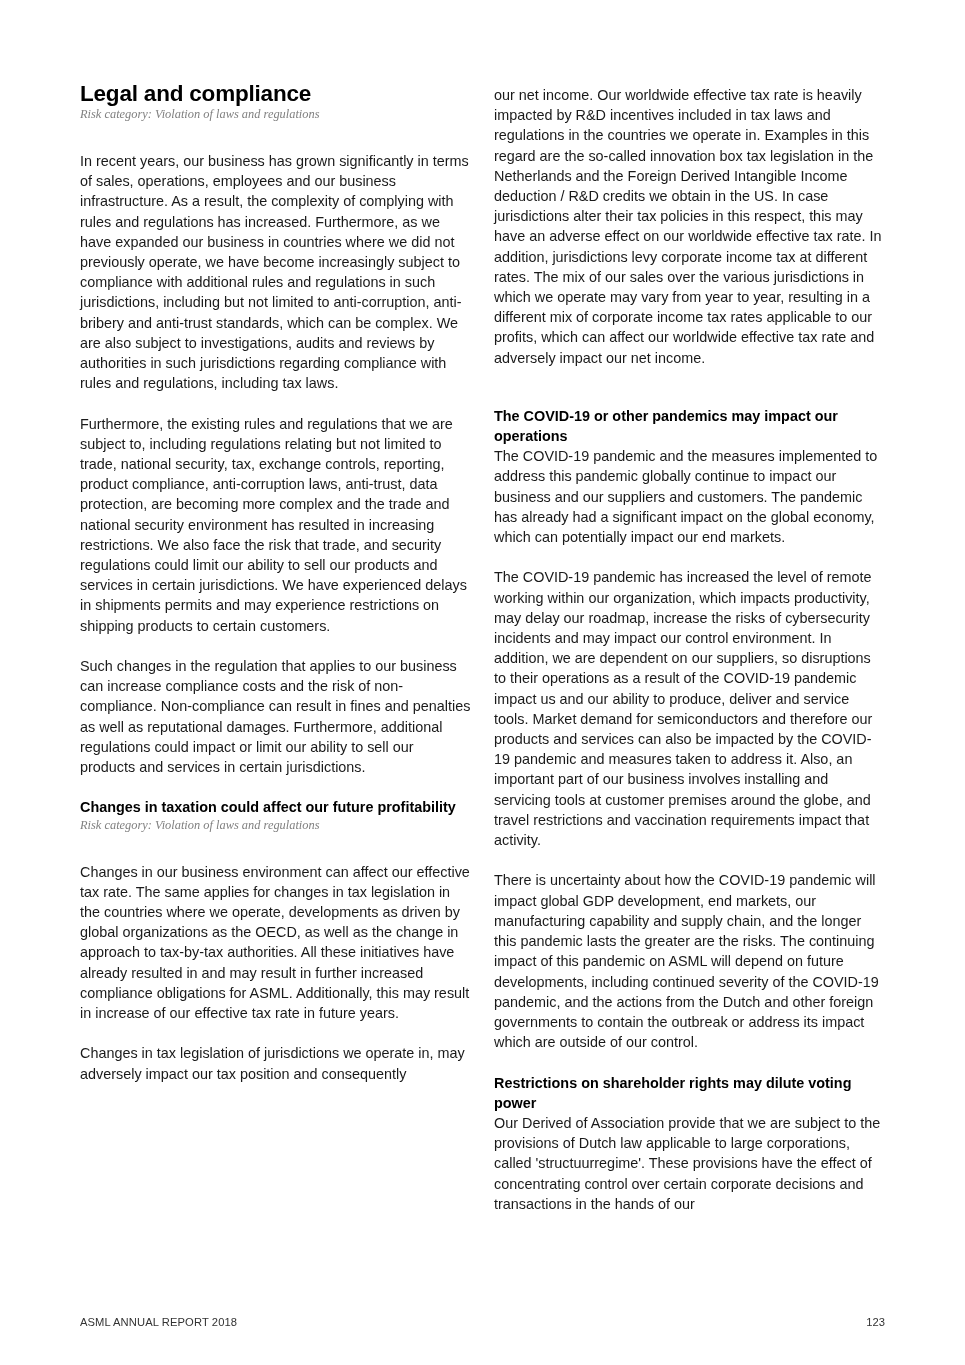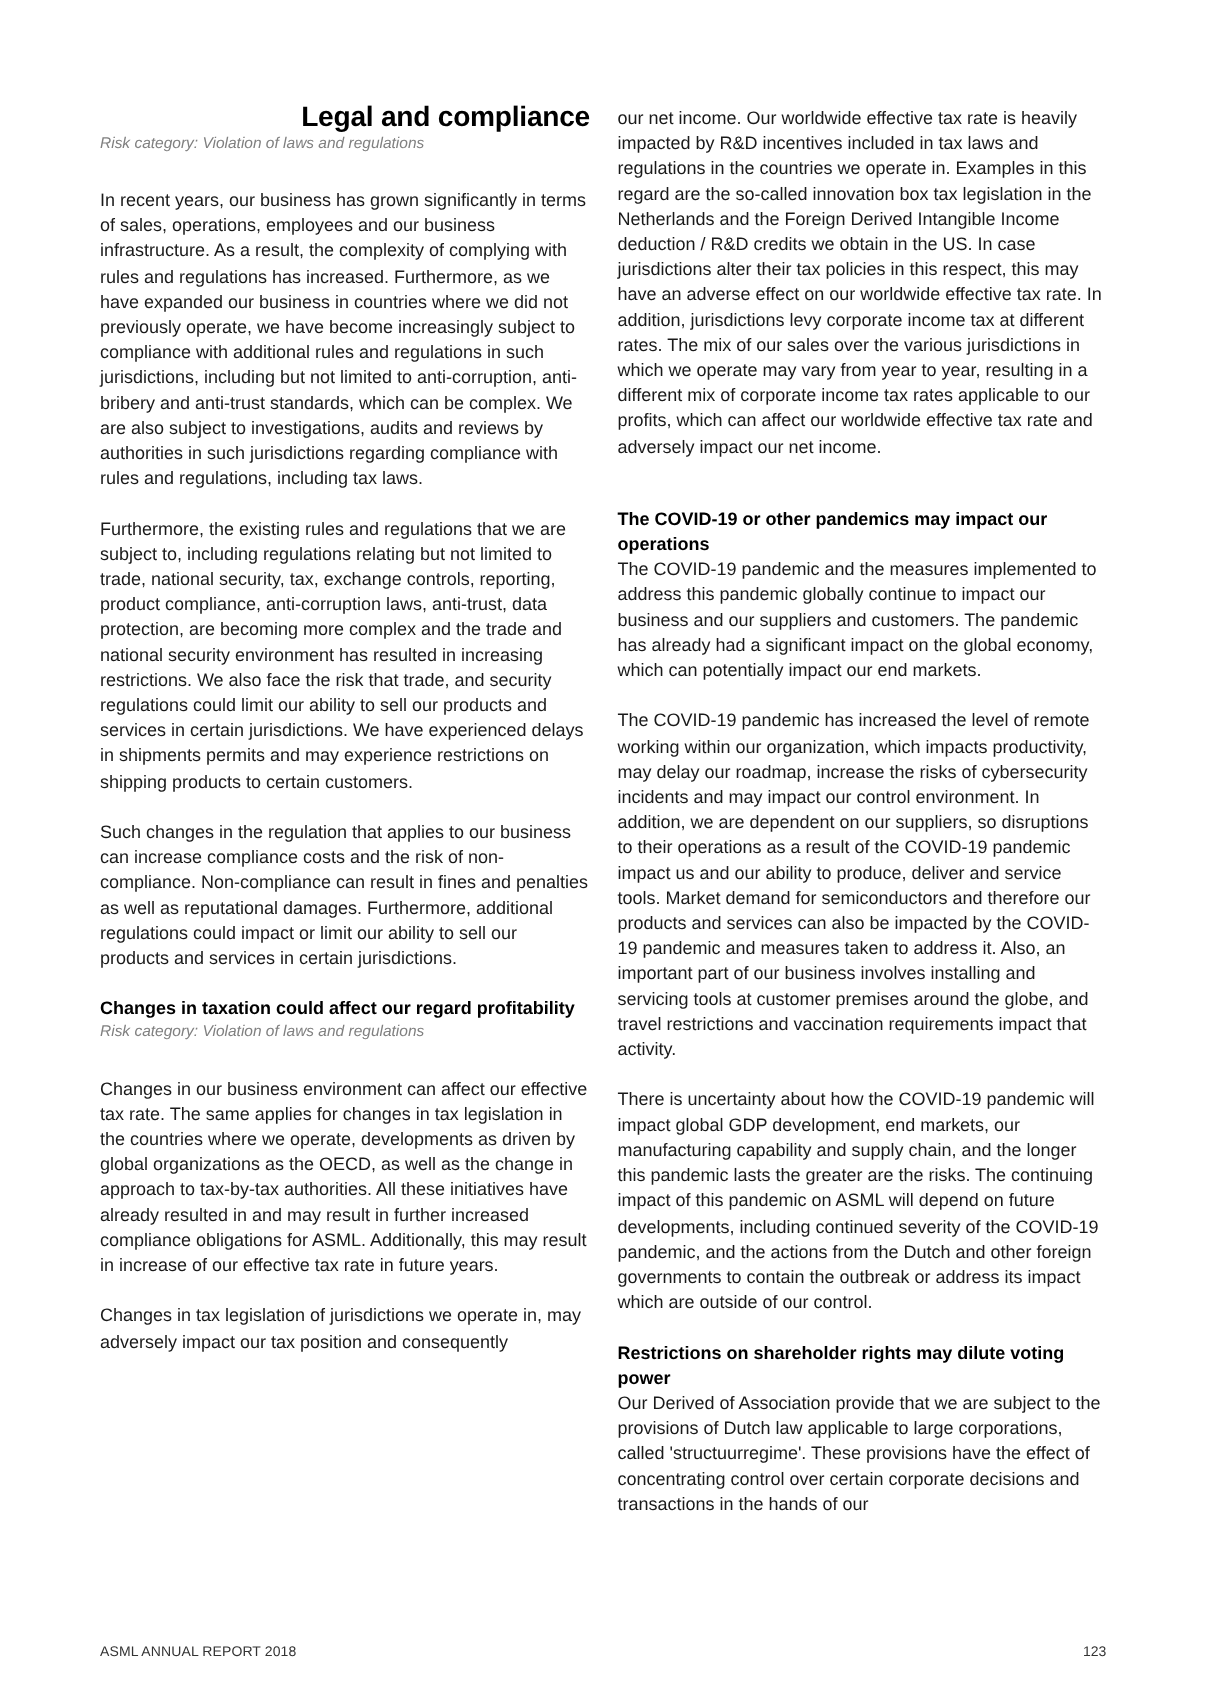--- a/index.html
+++ b/index.html
@@ -1,38 +1,38 @@
 <!DOCTYPE html>
 <html><head>
 <meta charset="utf-8">
 <style>
   html, body { margin: 0; padding: 0; background: #ffffff; }
   body { width: 965px; height: 1365px; position: relative; overflow: hidden;
          font-family: "Liberation Sans", sans-serif; color: #1a1a1a; }
   .col { position: absolute; top: 80px; width: 392px; }
   .col-left { left: 80px; }
   .col-right { left: 494px; }
-  .h1 { font-size: 22.5px; font-weight: bold; line-height: 27px; margin: 0; color: #000; letter-spacing: -0.2px; text-align: right; }
+  .h1 { font-size: 22.5px; font-weight: bold; line-height: 27px; margin: 0; color: #000; letter-spacing: -0.2px; }
   .h2 { font-size: 14.4px; font-weight: bold; line-height: 20.2px; margin: 0; color: #000; }
-  .cat { font-size: 12.4px; font-style: italic; color: #808080; line-height: 15px; margin: 0 0 29px 0; }
+  .cat { font-size: 12.4px; font-style: italic; color: #808080; line-height: 15px; margin: 0 0 29px 0; font-family: Liberation Serif, serif; }
   .p { font-size: 14.4px; line-height: 20.2px; margin: 0 0 20.2px 0; color: #1a1a1a; }
   .p.tight-bottom { margin-bottom: 0; }
   .footer-left { position: absolute; left: 80px; top: 1316px; font-size: 11.2px; color: #333; letter-spacing: 0.1px; }
   .footer-right { position: absolute; right: 80px; top: 1316px; font-size: 11.2px; color: #333; text-align: center; }
 </style>
 </head>
 <body>
 
 <div class="col col-left">
   <h1 class="h1">Legal and compliance</h1>
   <p class="cat">Risk category: Violation of laws and regulations</p>
   <p class="p">In recent years, our business has grown significantly in terms of sales, operations, employees and our business infrastructure. As a result, the complexity of complying with rules and regulations has increased. Furthermore, as we have expanded our business in countries where we did not previously operate, we have become increasingly subject to compliance with additional rules and regulations in such jurisdictions, including but not limited to anti-corruption, anti-bribery and anti-trust standards, which can be complex. We are also subject to investigations, audits and reviews by authorities in such jurisdictions regarding compliance with rules and regulations, including tax laws.</p>
   <p class="p">Furthermore, the existing rules and regulations that we are subject to, including regulations relating but not limited to trade, national security, tax, exchange controls, reporting, product compliance, anti-corruption laws, anti-trust, data protection, are becoming more complex and the trade and national security environment has resulted in increasing restrictions. We also face the risk that trade, and security regulations could limit our ability to sell our products and services in certain jurisdictions. We have experienced delays in shipments permits and may experience restrictions on shipping products to certain customers.</p>
   <p class="p">Such changes in the regulation that applies to our business can increase compliance costs and the risk of non-compliance. Non-compliance can result in fines and penalties as well as reputational damages. Furthermore, additional regulations could impact or limit our ability to sell our products and services in certain jurisdictions.</p>
-  <h2 class="h2">Changes in taxation could affect our regard profitability</h2>
+  <h2 class="h2">Changes in taxation could affect our future profitability</h2>
   <p class="cat">Risk category: Violation of laws and regulations</p>
   <p class="p">Changes in our business environment can affect our effective tax rate. The same applies for changes in tax legislation in the countries where we operate, developments as driven by global organizations as the OECD, as well as the change in approach to tax-by-tax authorities. All these initiatives have already resulted in and may result in further increased compliance obligations for ASML. Additionally, this may result in increase of our effective tax rate in future years.</p>
   <p class="p tight-bottom">Changes in tax legislation of jurisdictions we operate in, may adversely impact our tax position and consequently</p>
 </div>
 
 <div class="col col-right" style="top:85px;">
   <p class="p" style="margin-bottom:38px;">our net income. Our worldwide effective tax rate is heavily impacted by R&amp;D incentives included in tax laws and regulations in the countries we operate in. Examples in this regard are the so-called innovation box tax legislation in the Netherlands and the Foreign Derived Intangible Income deduction / R&amp;D credits we obtain in the US. In case jurisdictions alter their tax policies in this respect, this may have an adverse effect on our worldwide effective tax rate. In addition, jurisdictions levy corporate income tax at different rates. The mix of our sales over the various jurisdictions in which we operate may vary from year to year, resulting in a different mix of corporate income tax rates applicable to our profits, which can affect our worldwide effective tax rate and adversely impact our net income.</p>
   <h2 class="h2">The COVID-19 or other pandemics may impact our operations</h2>
   <p class="p">The COVID-19 pandemic and the measures implemented to address this pandemic globally continue to impact our business and our suppliers and customers. The pandemic has already had a significant impact on the global economy, which can potentially impact our end markets.</p>
   <p class="p">The COVID-19 pandemic has increased the level of remote working within our organization, which impacts productivity, may delay our roadmap, increase the risks of cybersecurity incidents and may impact our control environment. In addition, we are dependent on our suppliers, so disruptions to their operations as a result of the COVID-19 pandemic impact us and our ability to produce, deliver and service tools. Market demand for semiconductors and therefore our products and services can also be impacted by the COVID-19 pandemic and measures taken to address it. Also, an important part of our business involves installing and servicing tools at customer premises around the globe, and travel restrictions and vaccination requirements impact that activity.</p>

